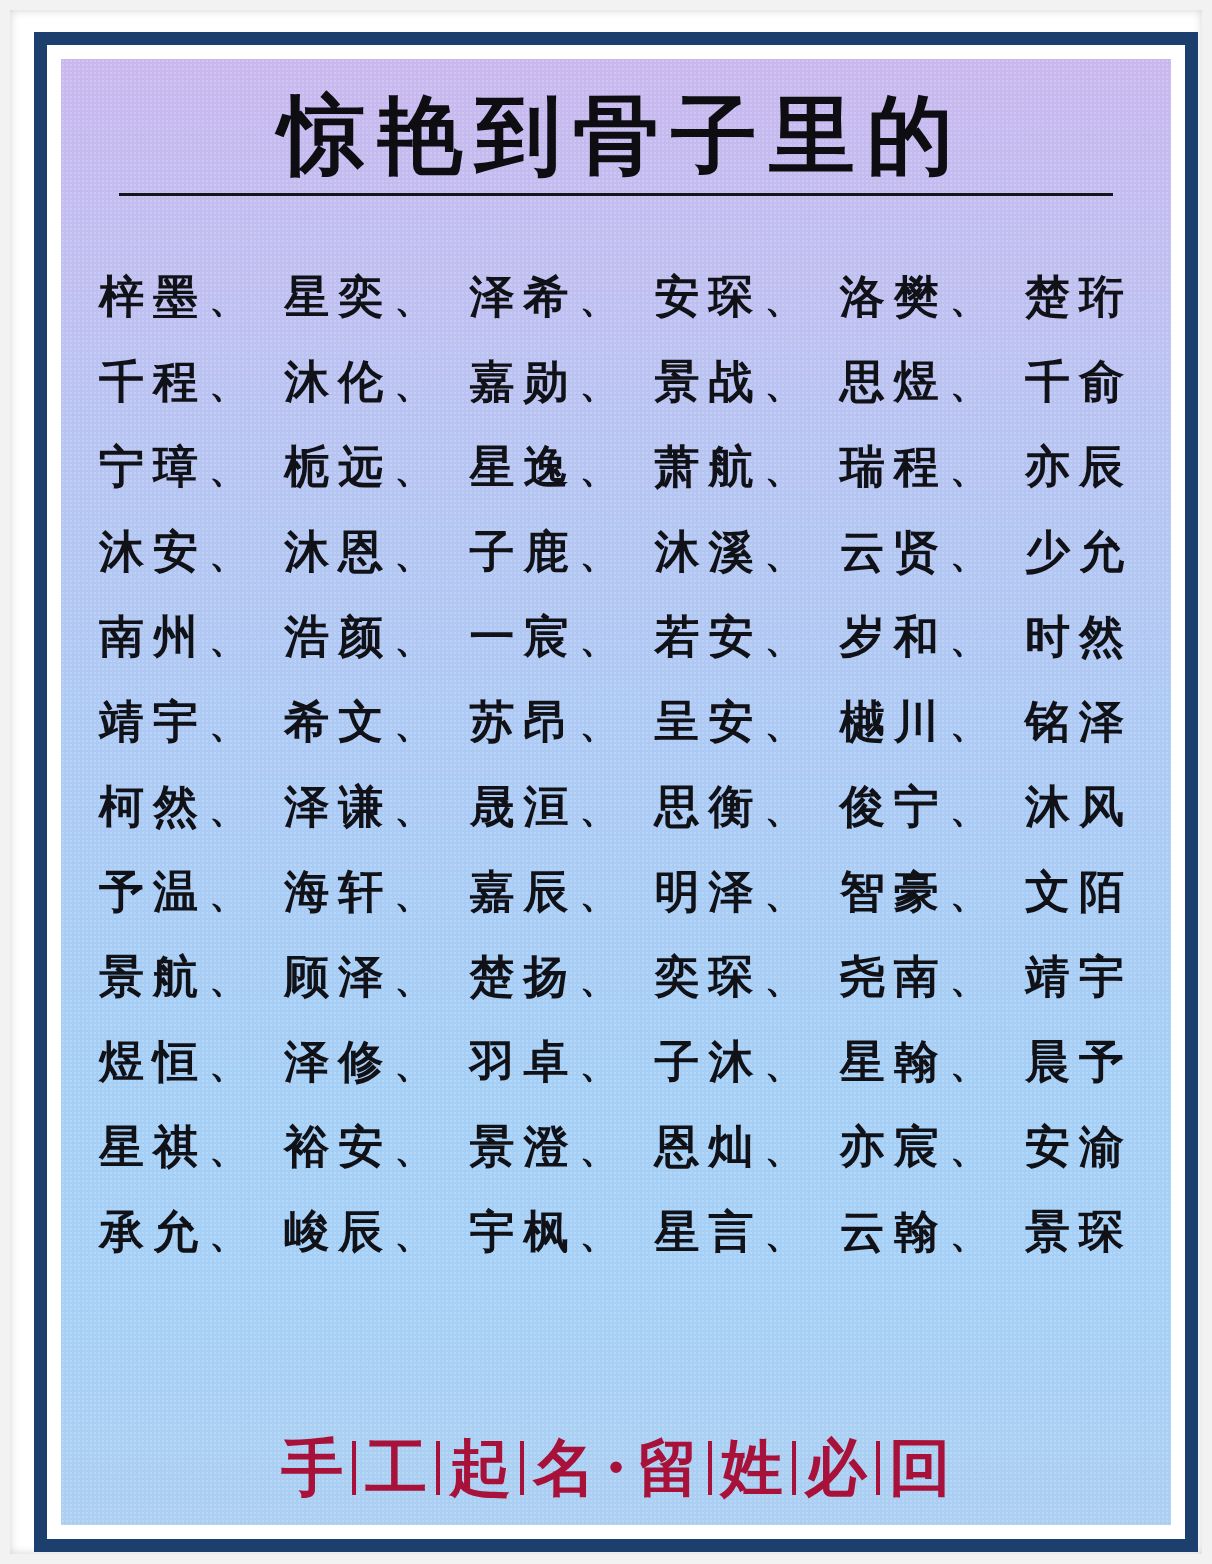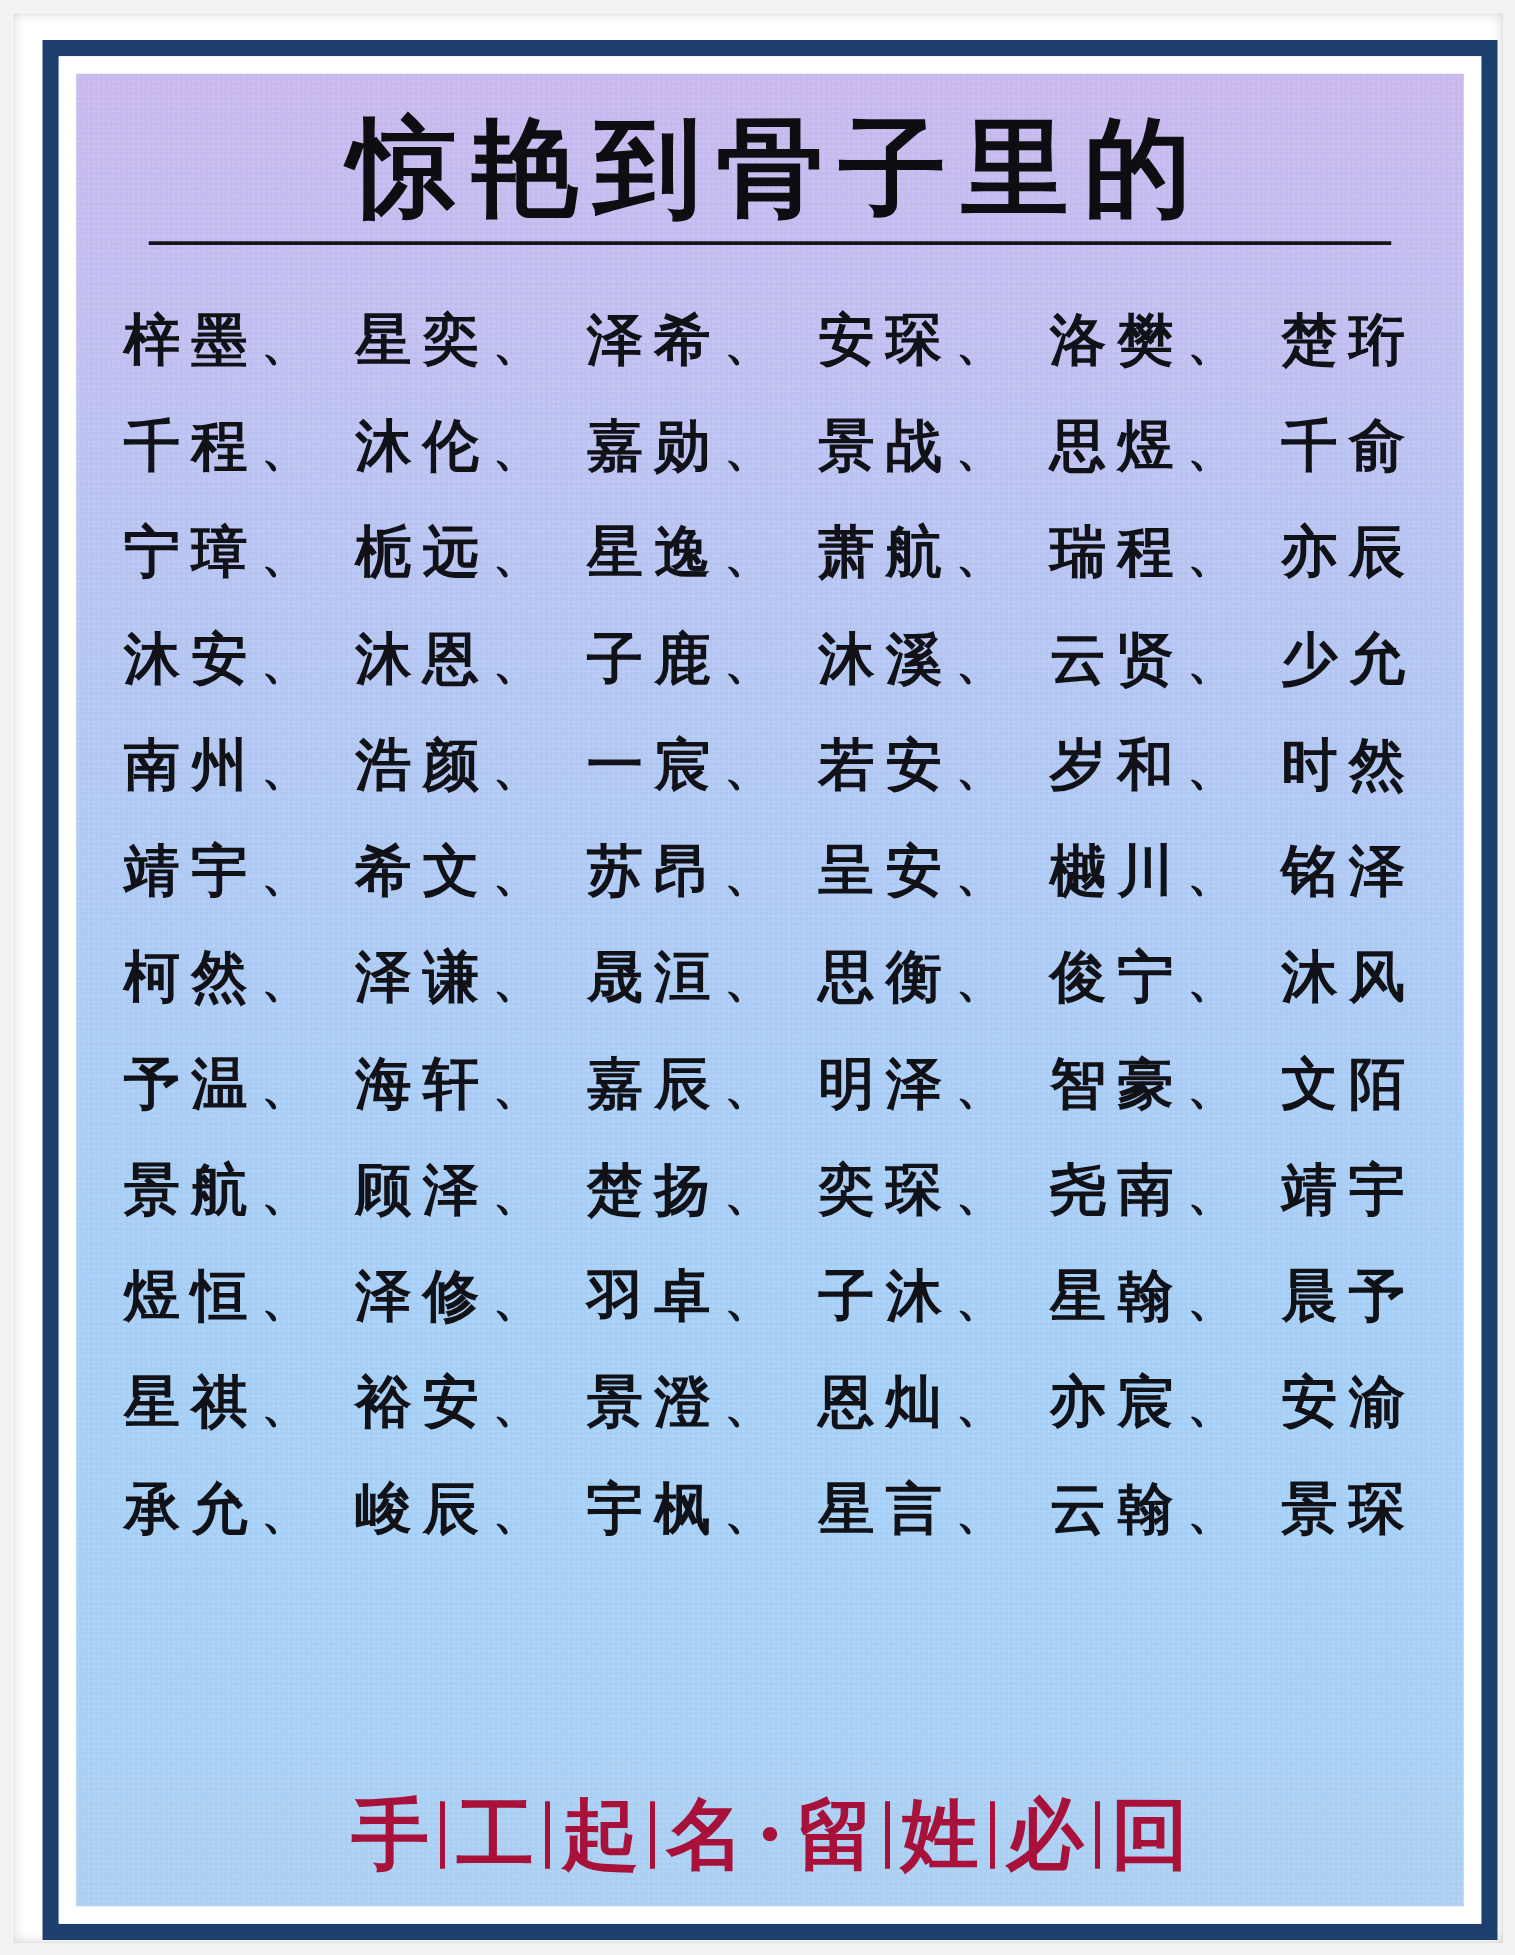--- a/index.html
+++ b/index.html
@@ -126,20 +126,21 @@
   }
 
   
   .names {
     flex: 1;
     padding: 34px 22px 6px 22px;
     box-sizing: border-box;
     display: flex;
     flex-direction: column;
     justify-content: flex-start;
+    margin-top: 25px;
   }
   .name-row {
     display: flex;
     align-items: center;
     justify-content: space-between;
     height: 85px;
     padding: 0 16px;
     box-sizing: border-box;
   }
   .name-cell {

